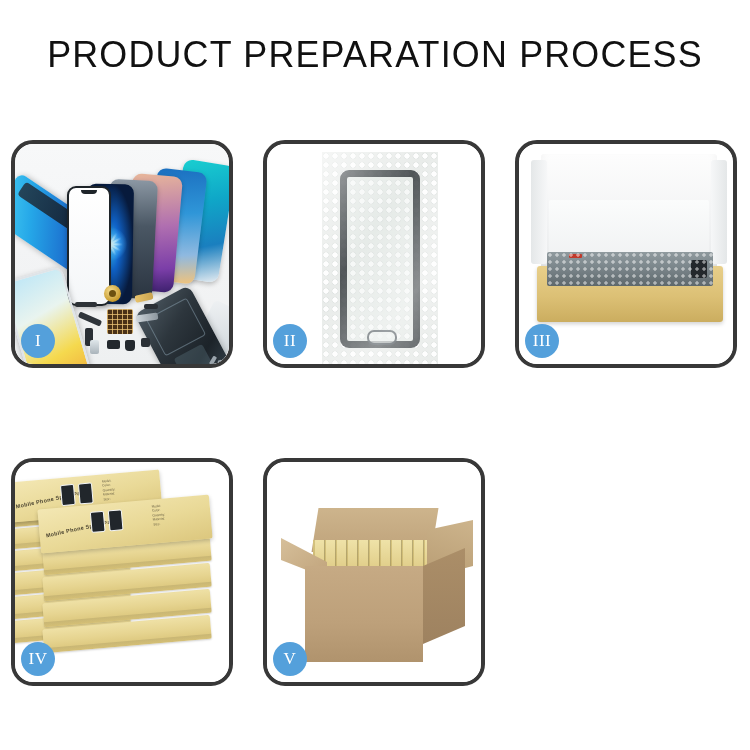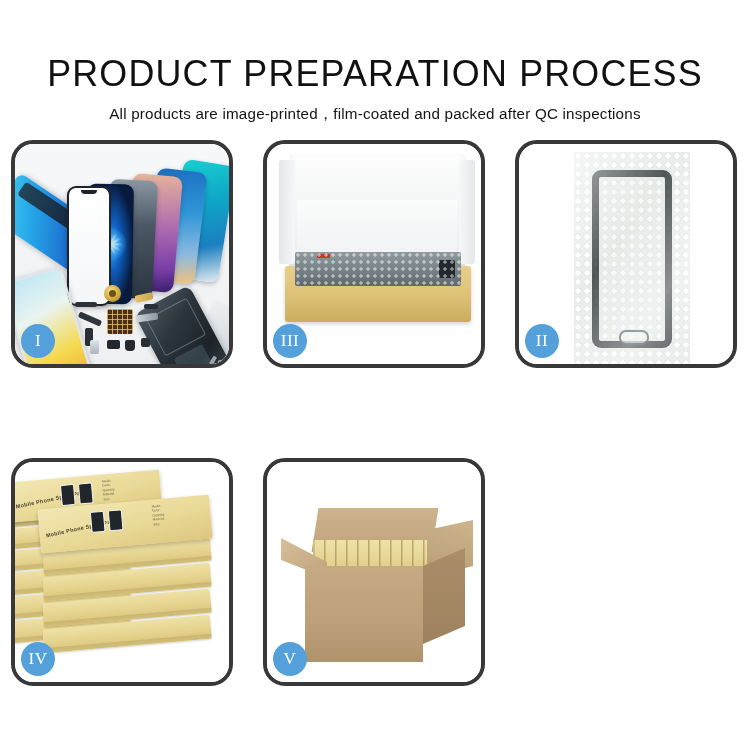--- a/index.html
+++ b/index.html
@@ -11,21 +11,21 @@
     width: 750px;
     height: 750px;
     font-family: "Liberation Sans", sans-serif;
     overflow: hidden;
     position: relative;
   }
 
   
   .header {
     width: 750px;
-    padding-top: 55px;
+    padding-top: 36px;
     text-align: center;
   }
   .main-title {
     font-family: "Liberation Sans", sans-serif;
     font-size: 37px;
     font-weight: 400;
     letter-spacing: 1.2px;
     color: #111111;
     line-height: 1.0;
     transform: scaleX(0.97);
@@ -447,21 +447,20 @@
     background: linear-gradient(180deg, rgba(235,240,243,.85), rgba(245,248,250,.2));
     clip-path: polygon(76px 0, 196px 0, 196px 24px, 96px 36px, 0 24px);
     z-index: 2;
   }
 </style>
 </head>
 <body>
 
 <div class="header">
   <div class="main-title">PRODUCT PREPARATION PROCESS</div>
-  <div class="sub-title">All products are image-printed，film-coated and packed after QC inspections</div>
 </div>
 
 <div class="grid">
 
   <div class="grid-row">
 
     <div class="panel">
       <div class="panel-media">
         <div class="p1-bg"></div>
 
@@ -504,42 +503,42 @@
           <span style="left:0;top:0;transform:rotate(30deg)"></span>
           <span style="left:8px;top:4px;transform:rotate(-20deg)"></span>
 
         </div>
       </div>
       <div class="badge">I</div>
     </div>
 
     <div class="panel">
       <div class="panel-media">
+        <div class="p2-bg"></div>
+        <div class="p2-sheet">
+          <div class="p2-glass"></div>
+          <div class="p2-gloss"></div>
+        </div>
+      </div>
+      <div class="badge">II</div>
+    </div>
+
+    <div class="panel">
+      <div class="panel-media">
         <div class="p3-bg"></div>
         <div class="p3-lid"></div>
         <div class="p3-foam"></div>
         <div class="p3-tray">
           <div class="p3-tray-inner">
             <div class="p3-redtag"></div>
             <div class="p3-conn"></div>
           </div>
         </div>
       </div>
       <div class="badge">III</div>
-    </div>
-
-    <div class="panel">
-      <div class="panel-media">
-        <div class="p2-bg"></div>
-        <div class="p2-sheet">
-          <div class="p2-glass"></div>
-          <div class="p2-gloss"></div>
-        </div>
-      </div>
-      <div class="badge">II</div>
     </div>
 
   </div>
 
   <div class="grid-row">
 
     <div class="panel">
       <div class="panel-media">
         <div class="p4-bg"></div>
         <div class="stack">

